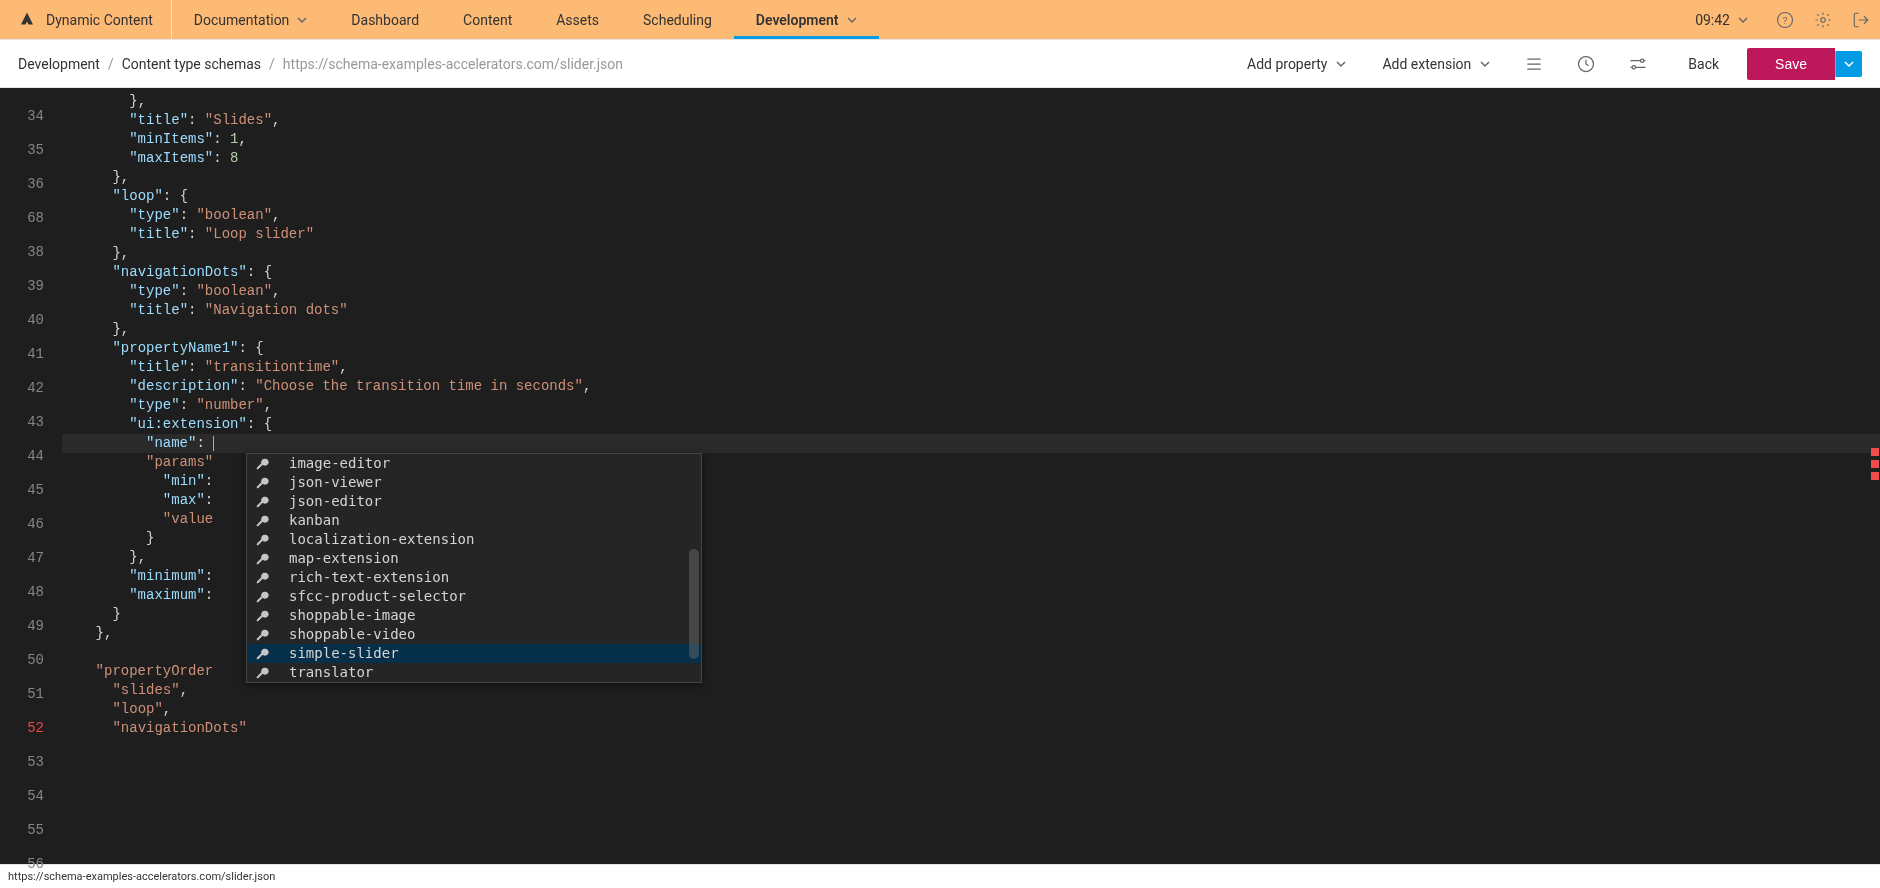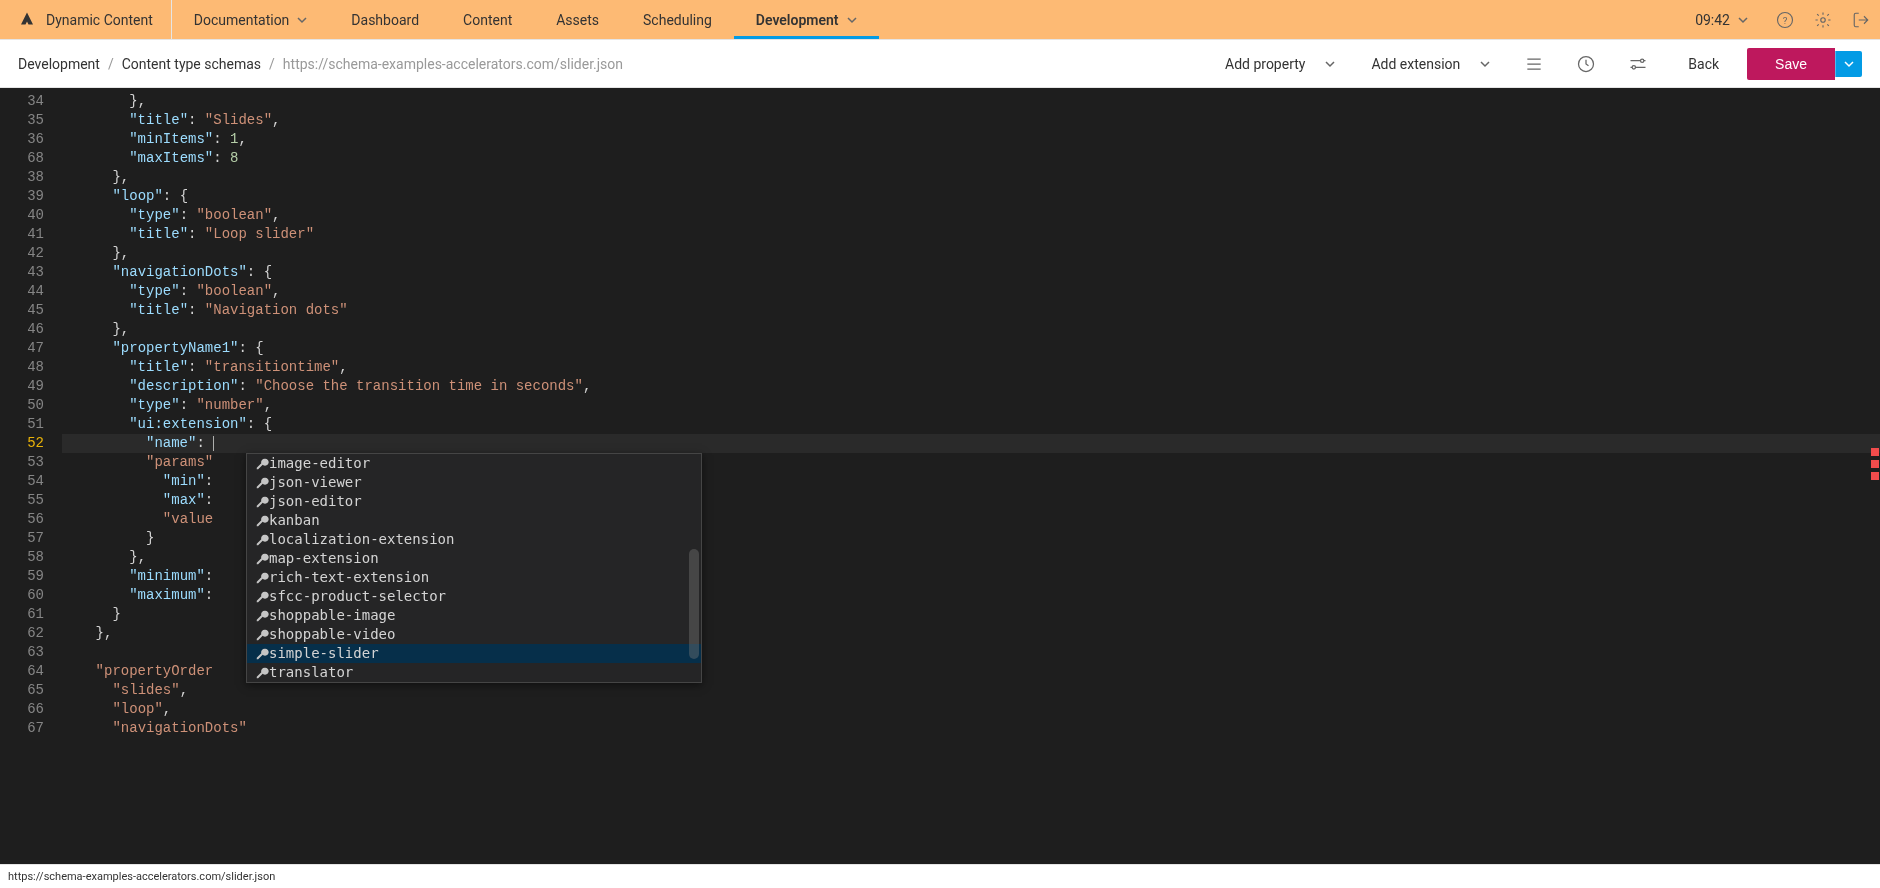--- a/index.html
+++ b/index.html
@@ -17,45 +17,45 @@
   .spacer { flex:1; }
   .time { font-size:14px; color:#333; padding:0 8px; }
   .chev-sm { width:10px; height:10px; margin-right:18px; }
   .hdr-icon { width:18px; height:18px; margin:0 10px; cursor:pointer; color:#666; }
   
   .toolbar { height:48px; background:#fff; display:flex; align-items:center; padding:0 18px; gap:8px; border-bottom:1px solid #e5e5e5; }
   .crumb { font-size:14px; color:#333; }
   .crumb-sep { color:#999; font-size:14px; }
   .crumb-url { font-size:14px; color:#999; }
   .tb-spacer { flex:1; }
-  .tb-btn-text { display:flex; align-items:center; gap:20px; font-size:14px; color:#333; padding:0 14px; cursor:pointer; }
+  .tb-btn-text { display:flex; align-items:center; gap:9px; font-size:14px; color:#333; padding:0 14px; cursor:pointer; }
   .tb-chev { width:10px; height:10px; }
   .tb-icon { width:20px; height:20px; margin:0 12px; cursor:pointer; color:#666; }
   .back-btn { font-size:14px; color:#333; padding:0 20px; cursor:pointer; }
   .save-group { display:flex; align-items:center; }
   .save-btn { background:#be185d; color:#fff; font-size:14px; padding:8px 28px; border-radius:2px 0 0 2px; cursor:pointer; border:none; }
   .save-split { background:#039be5; color:#fff; padding:8px 8px; border-left:1px solid rgba(255,255,255,0.3); border-radius:0 2px 2px 0; cursor:pointer; display:flex; align-items:center; }
   .save-split svg { width:10px; height:10px; }
   
   .editor { position:relative; height:calc(888px - 40px - 48px - 24px); background:#1e1e1e; font-family: "SFMono-Regular", Consolas, "Liberation Mono", Menlo, monospace; font-size:14px; line-height:19px; }
   .gutter { position:absolute; left:0; top:0; width:62px; text-align:right; color:#858585; padding-top:4px; padding-right:18px; user-select:none; }
-  .gut-line { height:19px; }
-  .gut-line.hl { color:#eab308; }
+  .gut-line { height:19px;margin-top:15px; }
+  .gut-line.hl { color:#ef4444; }
   .code { position:absolute; left:62px; right:0; top:0; padding-top:4px; white-space:pre; color:#d4d4d4; }
   .code-line { height:19px; }
   .code-line.hl { background:#2a2a2a; }
   
   .tk-key { color:#9cdcfe; }
   .tk-str { color:#ce9178; }
   .tk-num { color:#b5cea8; }
   .tk-punc { color:#d4d4d4; }
   .cursor { display:inline-block; width:1px; height:15px; background:#aeafad; vertical-align:middle; }
   
   .ac { position:absolute; left:246px; top:calc(4px + 19px*19); width:456px; background:#252526; border:1px solid #454545; box-shadow:0 2px 8px rgba(0,0,0,0.5); z-index:10; }
-  .ac-item { display:flex; align-items:center; gap:0; height:19px; padding:0 8px; font-family: "SFMono-Regular", Consolas, monospace; font-size:14px; color:#d4d4d4; cursor:pointer; }
+  .ac-item { display:flex; align-items:center; gap:20px; height:19px; padding:0 8px; font-family: "SFMono-Regular", Consolas, monospace; font-size:14px; color:#d4d4d4; cursor:pointer; }
   .ac-item.sel { background:#062f4a; }
   .ac-icon { width:14px; height:14px; color:#999; flex-shrink:0; }
   .ac-scroll { position:absolute; right:2px; top:95px; width:10px; height:110px; background:rgba(121,121,121,0.4); border-radius:5px; }
   
   .ov-ruler { position:absolute; right:0; top:0; width:14px; height:100%; }
   .ov-err { position:absolute; right:1px; width:8px; height:8px; background:#f14c4c; }
   
   .statusbar { height:24px; background:#fff; display:flex; align-items:center; padding:0 8px; font-size:11px; color:#333; border-top:1px solid #e5e5e5; }
 </style>
 </head>

